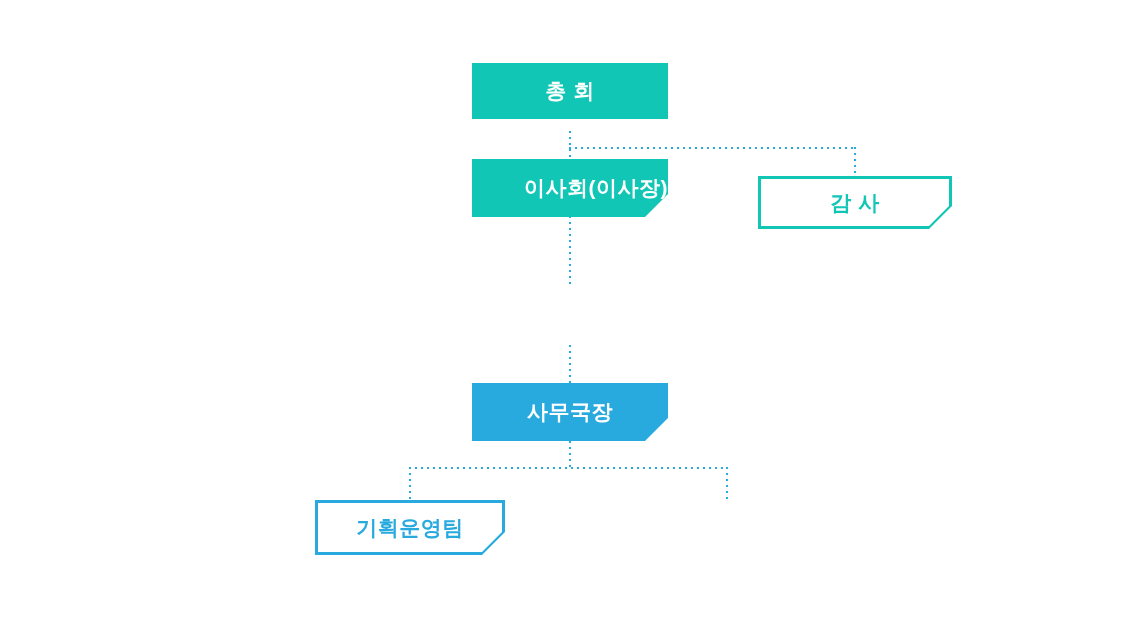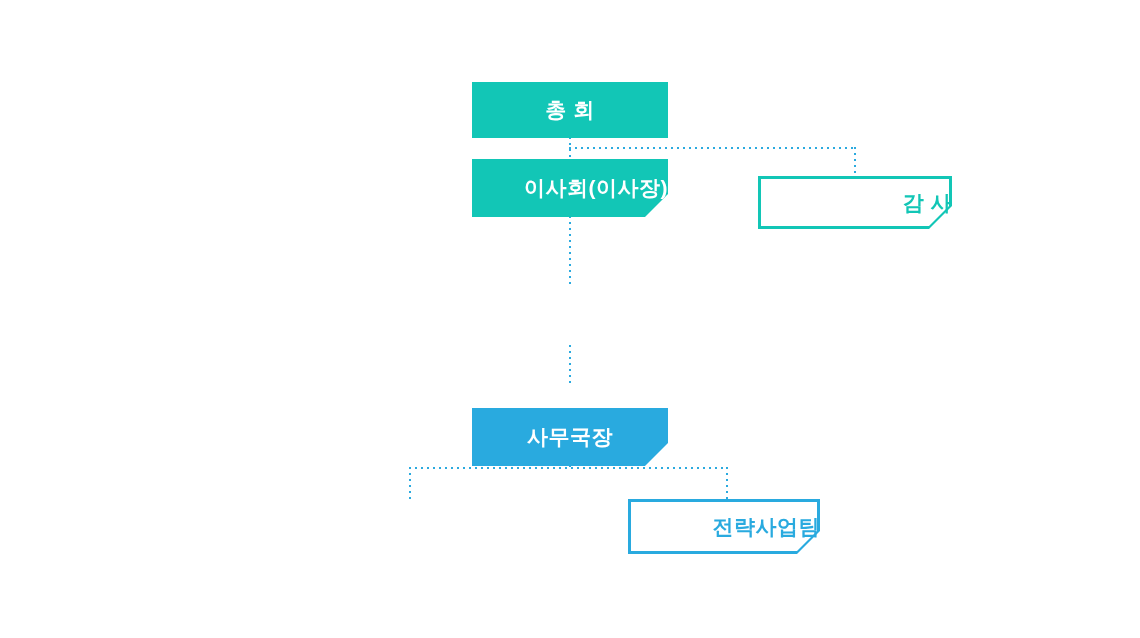--- a/index.html
+++ b/index.html
@@ -29,26 +29,26 @@
     align-items:center;
     justify-content:center;
     font-size:21px;
     font-weight:700;
     letter-spacing:0.5px;
     box-sizing:border-box;
   }
   .filled{ color:var(--text_on_fill); }
   .fill-teal{ background:var(--teal); }
   .fill-navy{ background:var(--navy); }
-  .fill-blue{ background:var(--blue);margin-top:25px; }
+  .fill-blue{ background:var(--blue); }
   .notch{
     clip-path:polygon(0 0,100% 0,100% calc(100% - 23px),calc(100% - 23px) 100%,0 100%);
   }
   
-  .outline{ background:transparent;justify-content:flex-end; }
+  .outline{ background:transparent; }
   .outline .edge{
     position:absolute; inset:0;
     clip-path:polygon(0 0,100% 0,100% calc(100% - 23px),calc(100% - 23px) 100%,0 100%);
   }
   .outline.o-teal .edge{ background:var(--teal); }
   .outline.o-blue .edge{ background:var(--blue); }
   .outline .core{
     position:absolute; inset:3px;
     background:var(--background);
     clip-path:polygon(0 0,100% 0,100% calc(100% - 20px),calc(100% - 20px) 100%,0 100%);
@@ -75,39 +75,39 @@
   <div class="conn v" style="left:569px;top:131px;height:28px;"></div>
   <div class="conn h" style="left:569px;top:147px;width:286px;"></div>
   <div class="conn v" style="left:854px;top:147px;height:29px;"></div>
   <div class="conn v" style="left:569px;top:216px;height:72px;"></div>
   <div class="conn v" style="left:569px;top:345px;height:38px;"></div>
   <div class="conn v" style="left:569px;top:441px;height:27px;"></div>
   <div class="conn h" style="left:409px;top:467px;width:318px;"></div>
   <div class="conn v" style="left:409px;top:467px;height:33px;"></div>
   <div class="conn v" style="left:726px;top:467px;height:32px;"></div>
 
-  <div class="box filled fill-teal" style="left:472px;top:82px;width:196px;height:56px;">
+  <div class="box filled fill-teal" style="left:472px;top:63px;width:196px;height:56px;">
     <span class="label">총 회</span>
   </div>
 
   <div class="box filled fill-teal notch" style="left:472px;top:159px;width:196px;height:58px;justify-content:flex-end;">
     <span class="label">이사회(이사장)</span>
   </div>
 
   <div class="box outline o-teal" style="left:758px;top:176px;width:194px;height:53px;">
     <span class="edge"></span>
     <span class="core"></span>
     <span class="label">감 사</span>
   </div>
 
 
   <div class="box filled fill-blue notch" style="left:472px;top:383px;width:196px;height:58px;">
     <span class="label">사무국장</span>
   </div>
 
-
-  <div class="box outline o-blue" style="left:628px;top:499px;width:192px;height:55px;">
+  <div class="box outline o-blue" style="left:315px;top:500px;width:190px;height:55px;">
     <span class="edge"></span>
     <span class="core"></span>
-    <span class="label">전략사업팀</span>
+    <span class="label">기획운영팀</span>
   </div>
+
 
 </div>
 
 </body></html>

